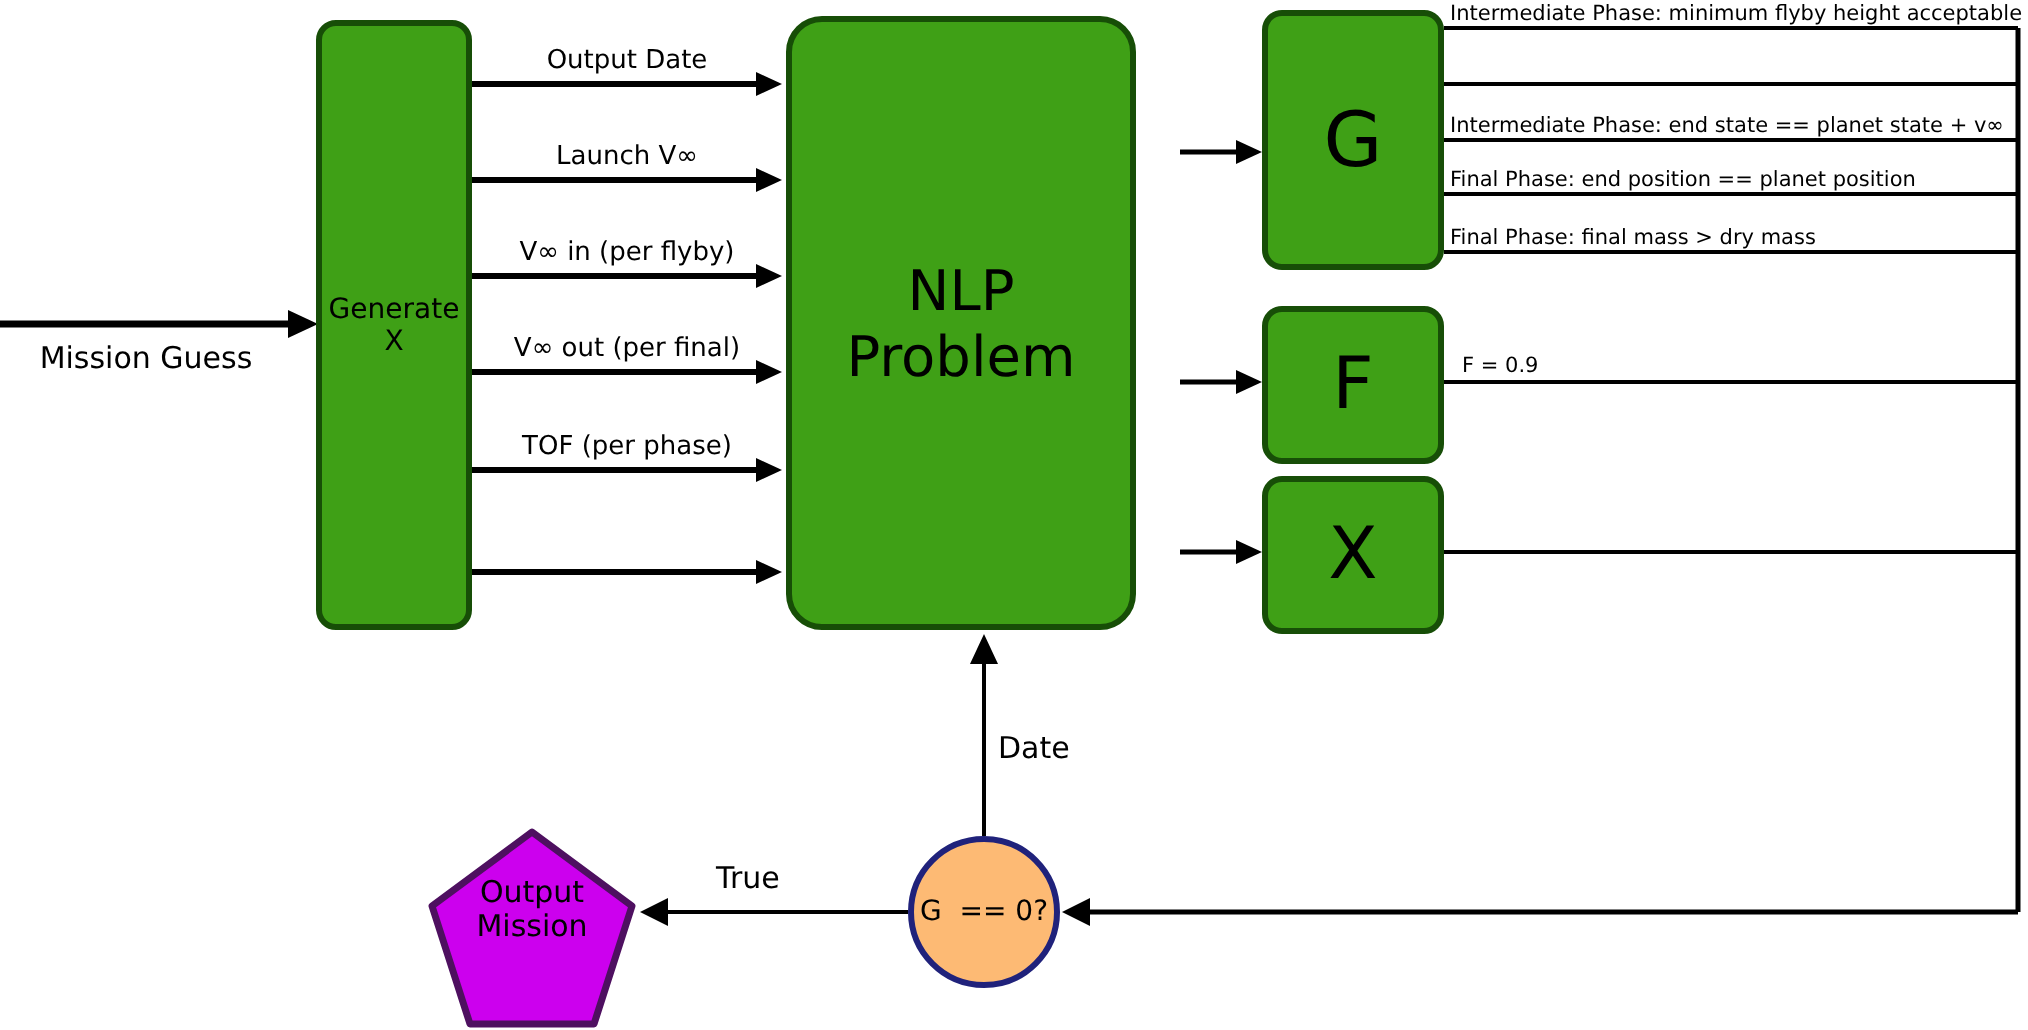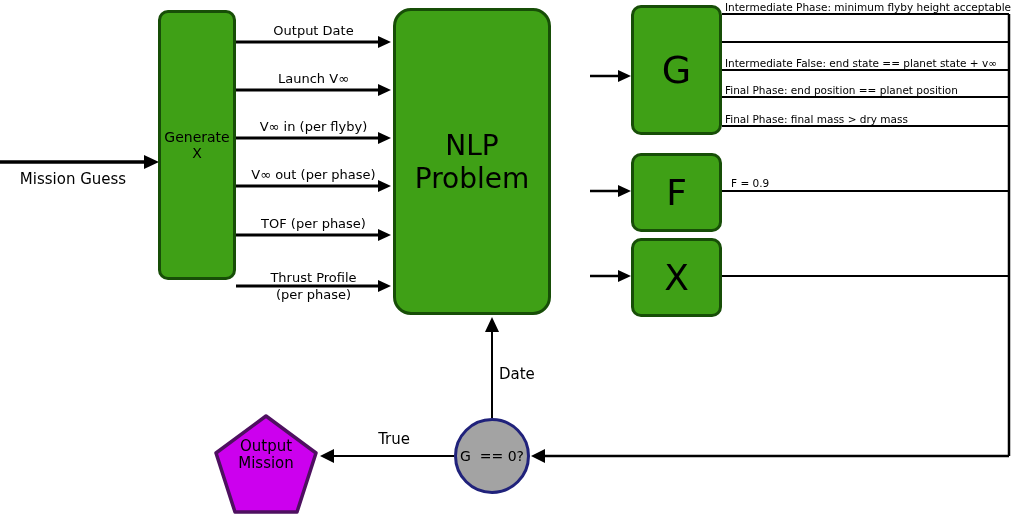--- a/index.html
+++ b/index.html
@@ -11,36 +11,36 @@
   svg.wires{position:absolute;left:0;top:0;width:1014px;height:515px;}
   .lbl{position:absolute;line-height:1.15;white-space:nowrap;}
   .node{
     position:absolute;box-sizing:border-box;
     background:#3FA016;border:3.5px solid #174E07;border-radius:10px;
     display:flex;align-items:center;justify-content:center;
     text-align:center;color:#000;
   }
   .prelines{white-space:pre-line;}
   .mission-guess{left:4px;top:139px;width:138px;text-align:center;font-size:15px;margin-top:32px;}
-  .generate{left:158px;top:10px;width:78px;height:270px;font-size:14px;}
-  .nlp{left:393px;top:8px;width:158px;height:307px;border-radius:18px;font-size:28px;}
+  .generate{left:158px;top:10px;width:78px;height:305px;font-size:14px;}
+  .nlp{left:393px;top:8px;width:175px;height:307px;border-radius:18px;font-size:28px;}
   .gbox{left:631px;top:5px;width:91px;height:130px;font-size:38px;}
   .fbox{left:631px;top:153px;width:91px;height:79px;font-size:36px;}
   .xbox{left:631px;top:238px;width:91px;height:79px;font-size:36px;}
   .inlbl{left:246px;width:135px;text-align:center;font-size:13px;}
   .in0{top:24px;}.in1{top:72px;}.in2{top:120px;}.in3{top:168px;}.in4{top:217px;}
   .in5{top:269px;line-height:17px;}
   .clbl{left:725px;width:288px;font-size:10.5px;height:27px;overflow:visible;}
   .c0{top:1px;}.c1{top:29px;}.c2{top:57px;}.c3{top:84px;}.c4{top:113px;}
   .flabel{left:731px;top:177px;font-size:10.5px;}
   .false-lbl{left:499px;top:366px;font-size:15px;}
-  .true-lbl{left:358px;top:431px;width:52px;text-align:right;font-size:15px;}
+  .true-lbl{left:358px;top:431px;width:52px;text-align:left;font-size:15px;}
   .decision{
     position:absolute;left:454px;top:418px;width:76px;height:76px;box-sizing:border-box;
-    background:#a3a3a3;border:3.5px solid #20227B;border-radius:50%;
+    background:#fdba74;border:3.5px solid #20227B;border-radius:50%;
     display:flex;align-items:center;justify-content:center;
     font-size:14px;white-space:pre;color:#000;
   }
   .pent-lbl{left:226px;top:438px;width:80px;text-align:center;font-size:15px;}
 </style>
 </head>
 <body>
 
 <div class="canvas">
 
@@ -124,33 +124,31 @@
   </svg>
 
   <div class="lbl mission-guess">Mission Guess</div>
 
   <div class="node generate prelines">Generate
 X</div>
 
   <div class="lbl inlbl in0">Output Date</div>
   <div class="lbl inlbl in1">Launch V∞</div>
   <div class="lbl inlbl in2">V∞ in (per flyby)</div>
-  <div class="lbl inlbl in3">V∞ out (per phase)</div>
+  <div class="lbl inlbl in3">V∞ out (per final)</div>
   <div class="lbl inlbl in4">TOF (per phase)</div>
-  <div class="lbl inlbl in5 prelines">Thrust Profile
-(per phase)</div>
 
   <div class="node nlp">NLP Problem</div>
 
   <div class="node gbox">G</div>
   <div class="node fbox">F</div>
   <div class="node xbox">X</div>
 
   <div class="lbl clbl c0">Intermediate Phase: minimum flyby height acceptable</div>
-  <div class="lbl clbl c2">Intermediate False: end state == planet state + v∞</div>
+  <div class="lbl clbl c2">Intermediate Phase: end state == planet state + v∞</div>
   <div class="lbl clbl c3">Final Phase: end position == planet position</div>
   <div class="lbl clbl c4">Final Phase: final mass &gt; dry mass</div>
 
   <div class="lbl flabel">F = 0.9</div>
 
   <div class="lbl false-lbl">Date</div>
   <div class="lbl true-lbl">True</div>
 
   <div class="decision">G  == 0?</div>
 

